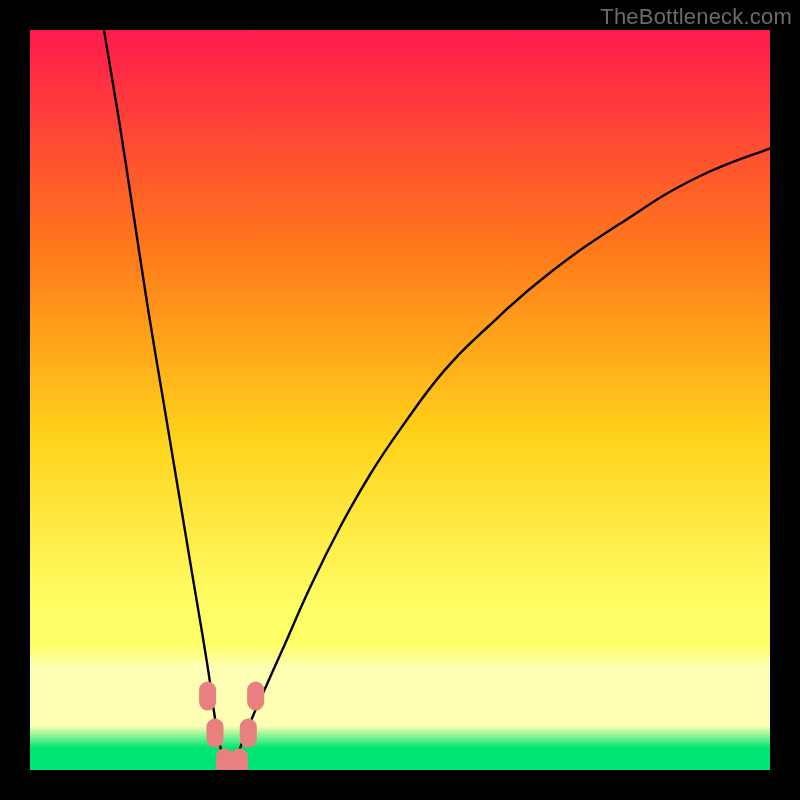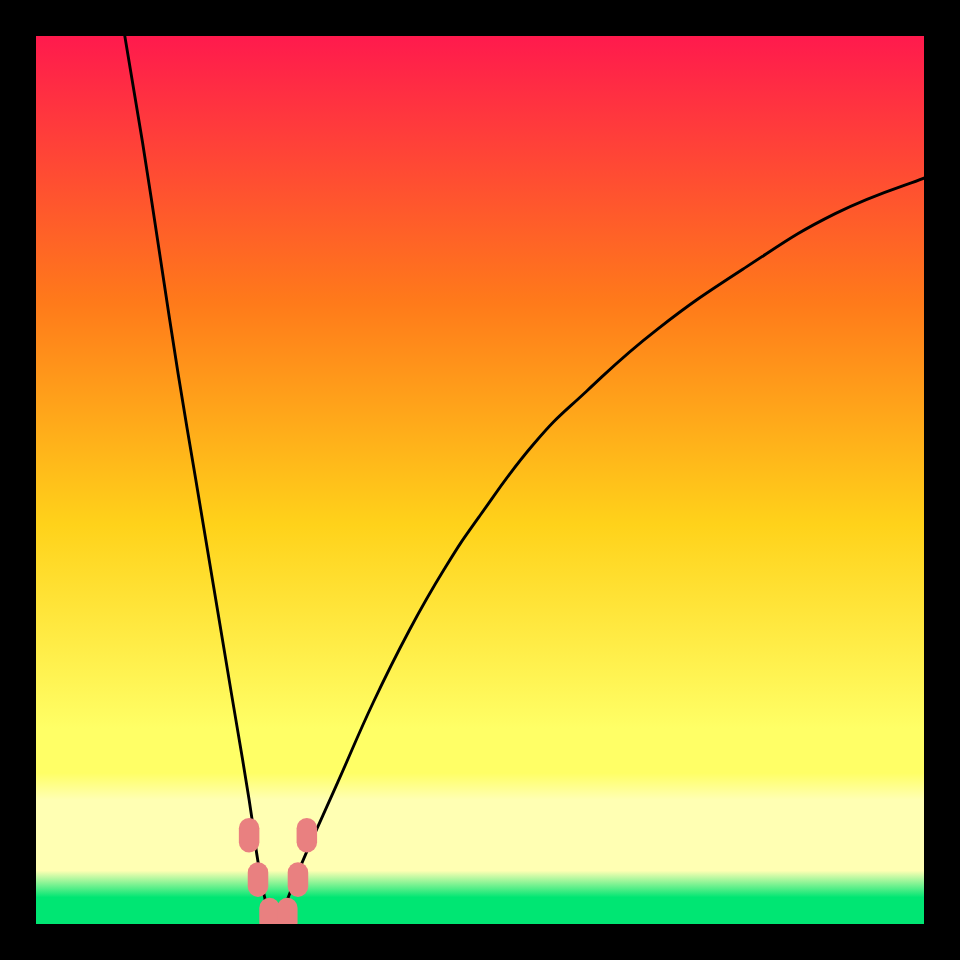--- a/index.html
+++ b/index.html
@@ -47,20 +47,21 @@
     top: 0;
     width: 100%;
     height: 100%;
   }
 </style>
 </head>
 <body>
 
 <div class="stage">
 
+  <div class="watermark">TheBottleneck.com</div>
 
   <div class="plot-area">
 
     <svg class="gradient-bg" viewBox="0 0 740 740" preserveAspectRatio="none">
       <defs>
         <linearGradient id="bg-grad" x1="0" y1="0" x2="0" y2="1">
           <stop offset="0%" stop-color="#ff1a4d"></stop>
           <stop offset="30%" stop-color="#ff7a1a"></stop>
           <stop offset="55%" stop-color="#ffd21a"></stop>
           <stop offset="78%" stop-color="#ffff66"></stop>

